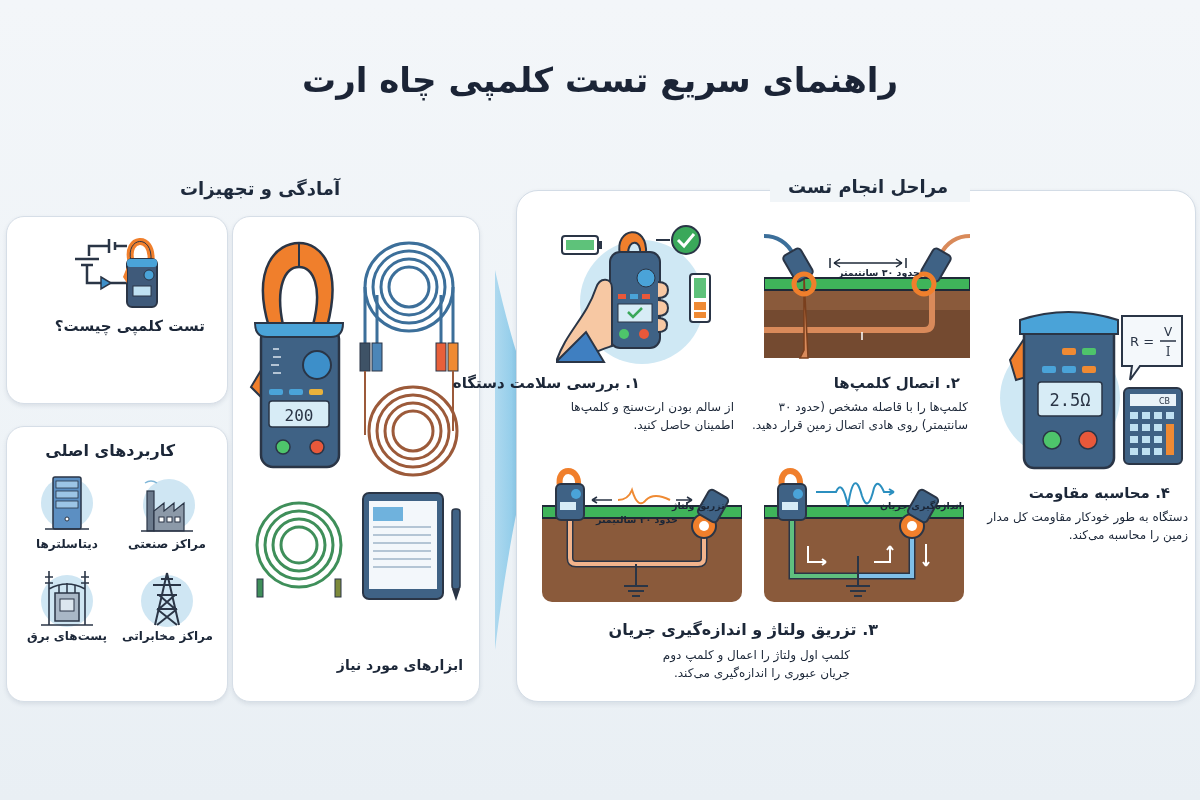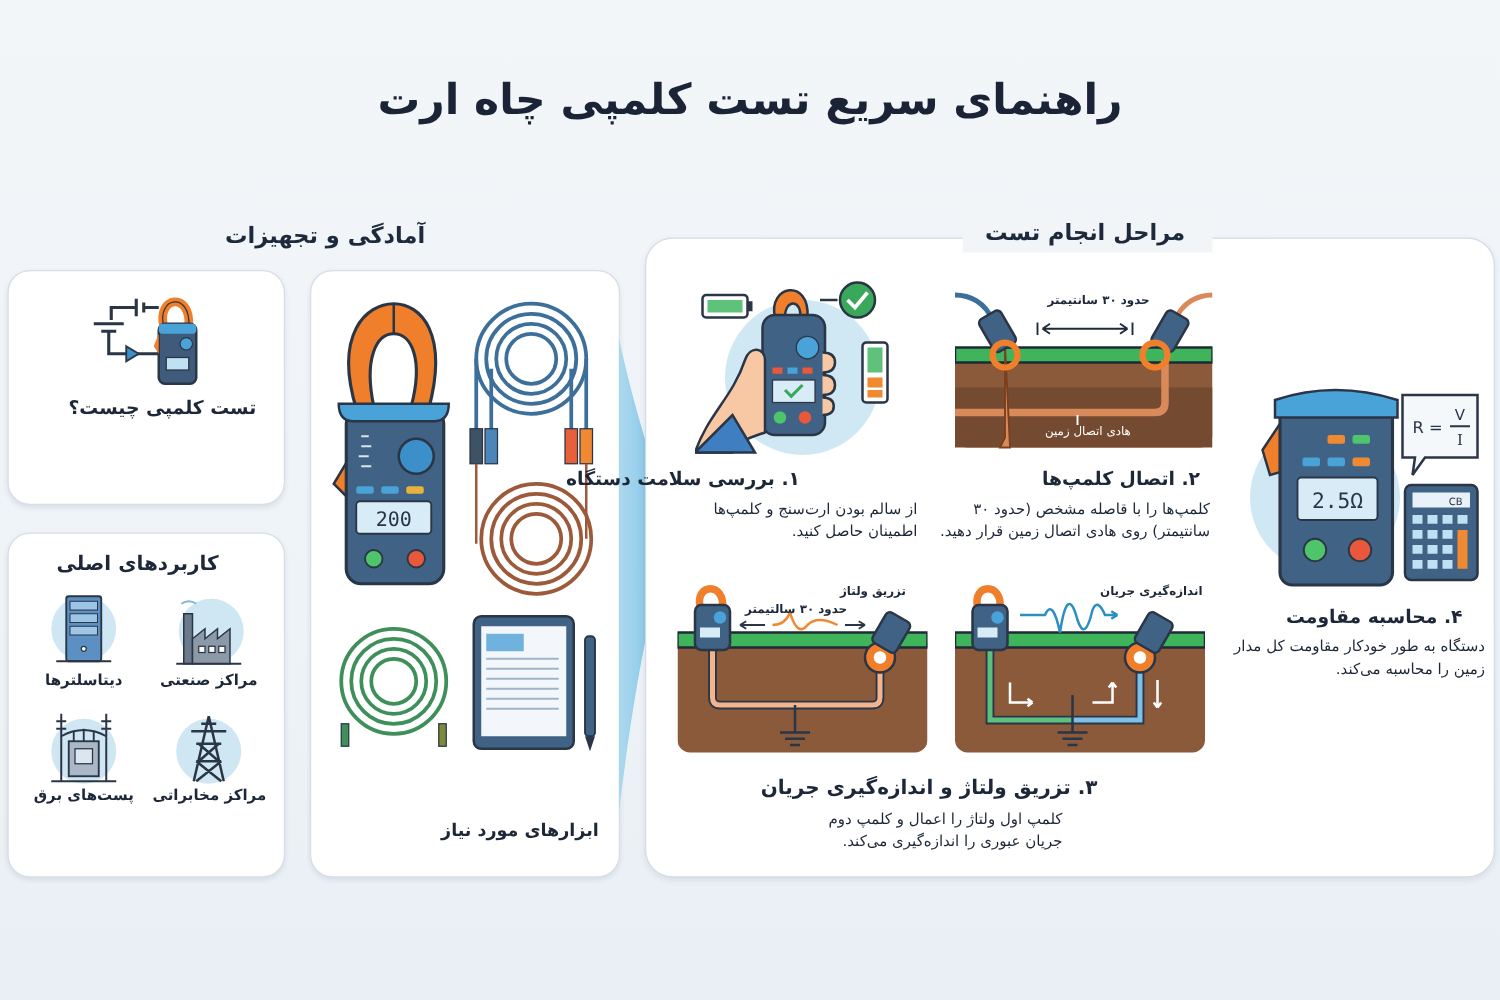--- a/index.html
+++ b/index.html
@@ -37,21 +37,21 @@
   .frame-title-bg {
     position: absolute; left: 770px; top: 172px; width: 200px; height: 30px;
     background: #f1f5f8;
   }
   .chevron {
     position: absolute; left: 495px; top: 270px; width: 60px; height: 380px;
   }
   .app-item { position: absolute; text-align: center; direction: rtl; font-size: 12px; font-weight: bold; white-space: nowrap; }
   .step-title { font-size: 15px; font-weight: bold; direction: rtl; white-space: nowrap; }
   .step-text { font-size: 12px; line-height: 18px; direction: rtl; }
-  .label-small { font-size: 9.5px; direction: rtl; white-space: nowrap; color: #1c2738; font-weight: bold; }
+  .label-small { font-size: 9.5px; direction: rtl; white-space: nowrap; color: #1c2738; font-weight: bold; margin-top: 32px; }
 </style>
 </head>
 <body>
 
 <div class="main-title">راهنمای سریع تست کلمپی چاه ارت</div>
 
 <div class="section-title" style="left:180px; top:178px;">آمادگی و تجهیزات</div>
 
 <div class="card" style="left:6px; top:216px; width:222px; height:188px;">
   <svg class="abs" style="left:62px; top:14px;" width="100" height="80" viewBox="0 0 100 80">
@@ -107,21 +107,21 @@
     <path d="M12 4 V58 M48 4 V58 M8 10 H16 M44 10 H52 M8 16 H16 M44 16 H52 M12 22 Q30 12 48 22" stroke="#2a3546" stroke-width="1.6" fill="none"></path>
     <rect x="18" y="26" width="24" height="28" fill="#a9b7c6" stroke="#2a3546" stroke-width="1.5"></rect>
     <rect x="23" y="32" width="14" height="12" fill="#dce6ef" stroke="#2a3546" stroke-width="1"></rect>
     <path d="M22 26 V18 M30 26 V16 M38 26 V18" stroke="#2a3546" stroke-width="1.5"></path>
     <line x1="4" y1="58" x2="56" y2="58" stroke="#2a3546" stroke-width="1.5"></line>
   </svg>
   <div class="app-item" style="left:18px; top:202px; width:84px;">پست‌های برق</div>
 
 </div>
 
-<div class="card" style="left:248px; top:216px; width:248px; height:486px;">
+<div class="card" style="left:232px; top:216px; width:248px; height:486px;">
 
   <svg class="abs" style="left:14px; top:20px;" width="100" height="236" viewBox="0 0 100 236">
     <path d="M22 90 C4 30, 30 6, 52 6 C74 6, 96 30, 80 90 L66 88 C76 50, 66 30, 52 30 C38 30, 28 50, 36 88 Z" fill="#f07f2c" stroke="#2a3546" stroke-width="2.5"></path>
     <line x1="52" y1="6" x2="52" y2="30" stroke="#2a3546" stroke-width="2"></line>
     <path d="M16 130 L4 150 L16 162 Z" fill="#f07f2c" stroke="#2a3546" stroke-width="2"></path>
     <rect x="14" y="90" width="78" height="140" rx="12" fill="#3f6285" stroke="#2a3546" stroke-width="2.5"></rect>
     <path d="M8 86 H96 Q96 100 84 100 H20 Q8 100 8 86 Z" fill="#4aa3d8" stroke="#2a3546" stroke-width="2"></path>
     <circle cx="70" cy="128" r="14" fill="#3d8fc9" stroke="#2a3546" stroke-width="2"></circle>
     <g stroke="#dce6ef" stroke-width="1.5">
       <line x1="26" y1="112" x2="32" y2="112"></line>

